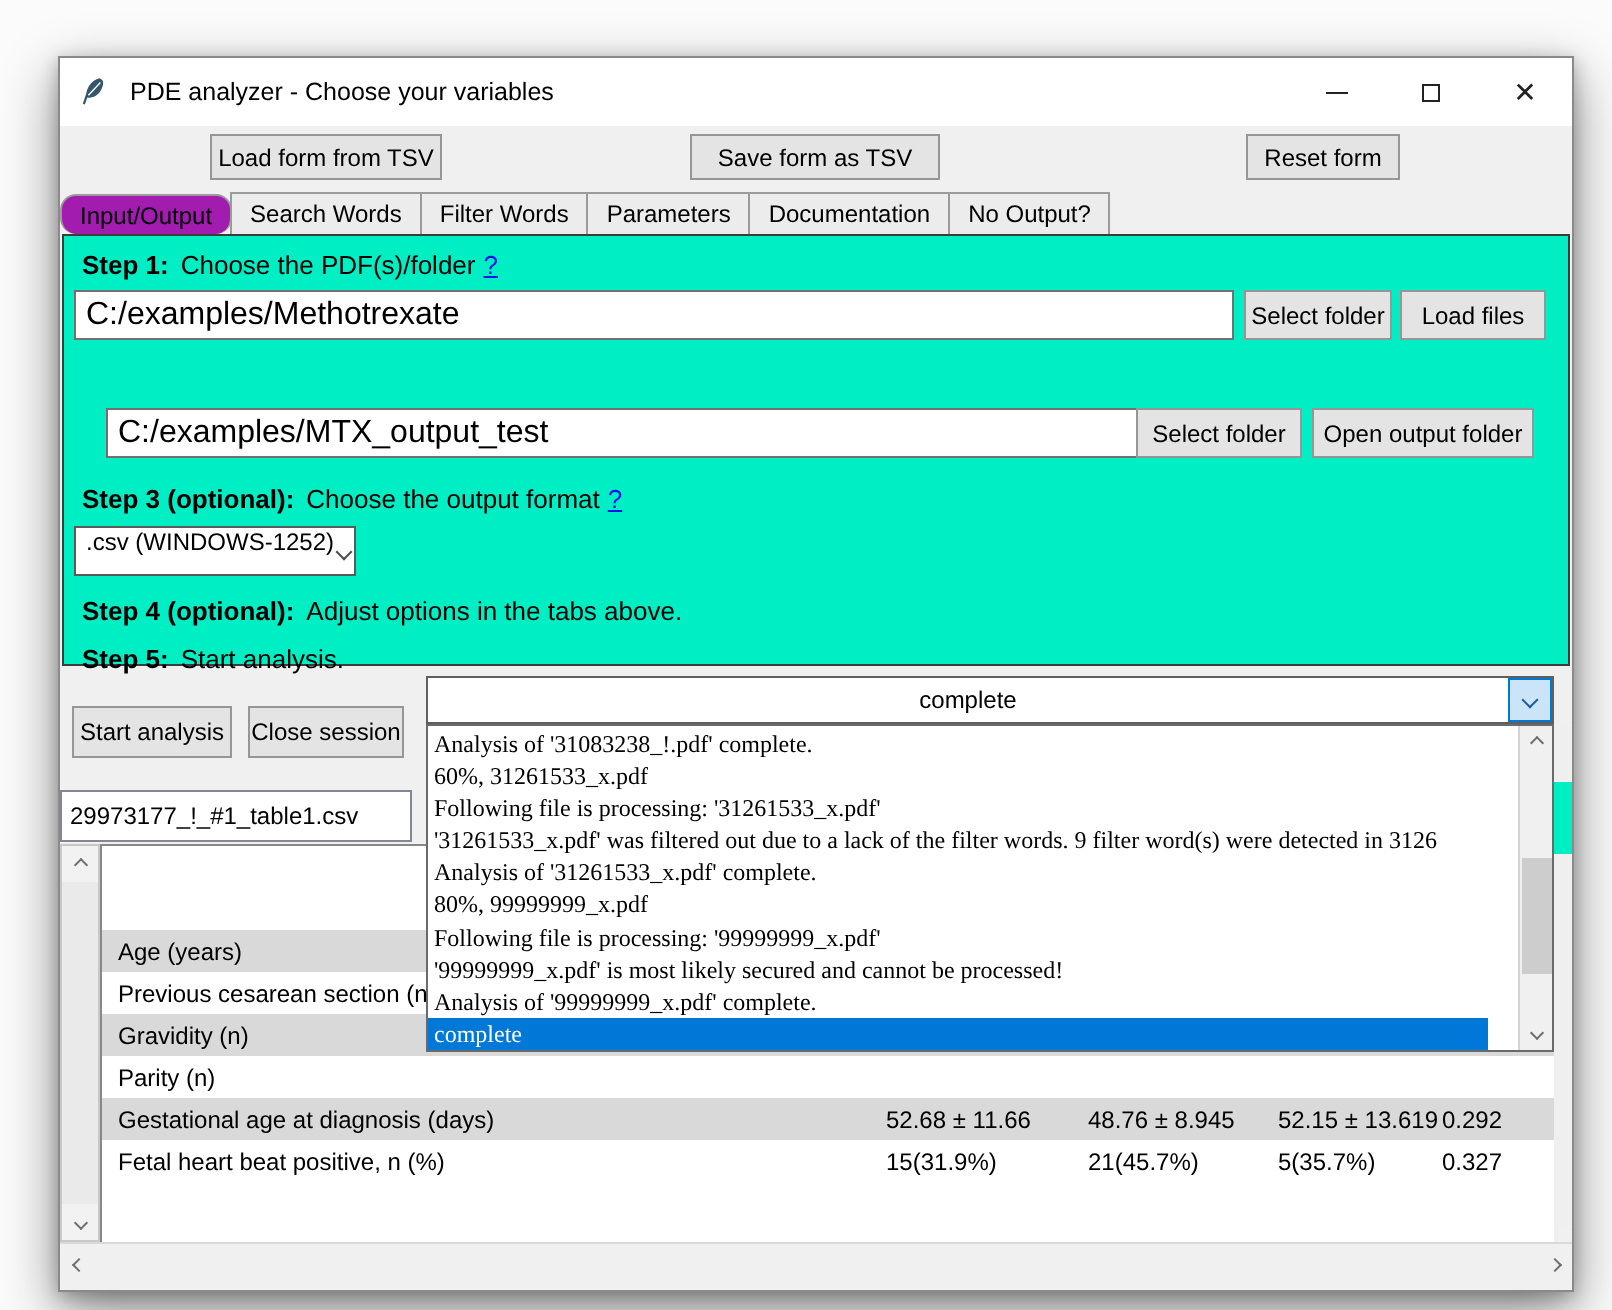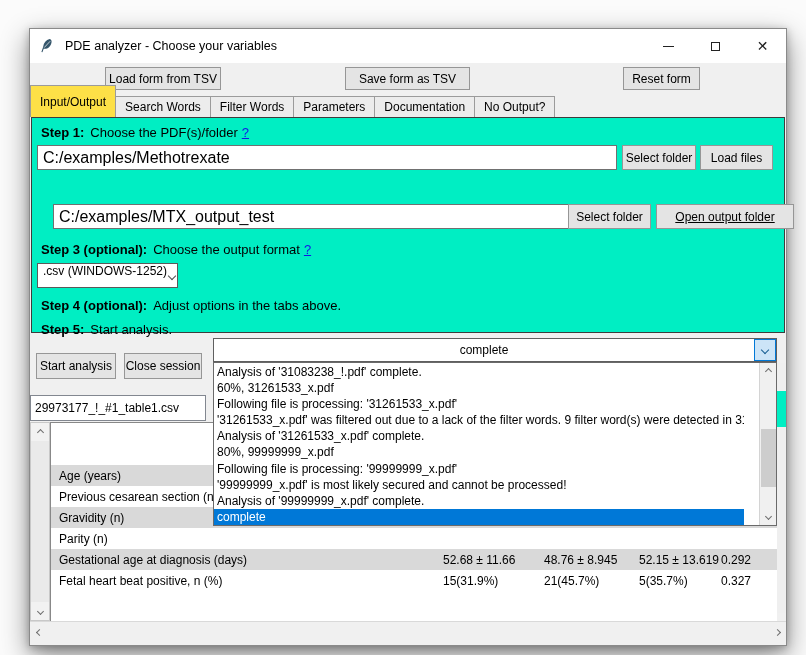--- a/index.html
+++ b/index.html
@@ -29,21 +29,21 @@
     display:flex; align-items:center; justify-content:center; font-family:"Liberation Sans", sans-serif;
   }
   .tb-btn { top:4px; height:23px; }
 
   
   .tabbar { position:absolute; left:0; top:64px; width:756px; height:24px; display:flex; align-items:flex-end; }
   .tab {
     height:21px; padding:0 9px; background:#ececec; border:1px solid #9b9b9b; border-bottom:none;
     font-size:12px; display:flex; align-items:center; margin-right:-1px;
   }
-  .tab.active { height:32px; background:#fde047; position:relative; z-index:2; }
+  .tab.active { height:20px; background:#a21caf; position:relative; z-index:2;border-radius:8px; }
 
   
   .panel {
     position:absolute; left:1px; top:88px; width:754px; height:216px;
     background:#00eec3; border:1px solid #3c3c3c;
   }
   .step-label { position:absolute; left:9px; font-size:13px; color:#000; white-space:nowrap; }
   .step-label b { margin-right:6px; }
   .help-link { color:#1414e8; text-decoration:underline; margin-left:4px; font-size:13px; }
   .win-input {
@@ -71,21 +71,21 @@
     background:#fff; border:1px solid #5f5f5f; display:flex; align-items:stretch; z-index:5;
   }
   .log-combo .val { flex:1; font-size:12px; display:flex; align-items:center; justify-content:center; }
   .log-combo .arr { width:22px; background:#cce4f7; border:1px solid #0078d7; display:flex; align-items:center; justify-content:center; }
   .log-combo .arr .chev { border-color:#1a5f93; }
 
   .log-popup {
     position:absolute; left:183px; top:333px; width:564px; height:164px;
     background:#fff; border:1px solid #6a6a6a; z-index:10; overflow:hidden;
   }
-  .log-items { position:absolute; left:0; top:1px; right:32px; }
+  .log-items { position:absolute; left:0; top:1px; right:32px;font-family:Liberation Serif, serif; }
   .log-item { height:16.1px; font-size:12px; line-height:16px; padding-left:3px; white-space:nowrap; overflow:hidden; color:#000; }
   .log-item.selected { background:#0078d7; color:#fff; }
   .popup-sb { position:absolute; right:0; top:0; width:17px; height:100%; background:#f0f0f0; border-left:1px solid #d4d4d4; }
   .sb-arrow { position:absolute; left:0; width:100%; height:17px; display:flex; align-items:center; justify-content:center; background:#f0f0f0; }
   .popup-sb .thumb { position:absolute; left:1px; width:15px; background:#cdcdcd; }
 
   .file-field {
     position:absolute; left:0; top:366px; width:176px; height:26px;
     background:#fff; border:1px solid #828790; font-size:12px; display:flex; align-items:center; padding-left:4px;
     white-space:nowrap; overflow:hidden;
@@ -153,21 +153,21 @@
 
       <div class="step-label" style="top:7px;">
         <b>Step 1:</b><span>Choose the PDF(s)/folder</span><a class="help-link">?</a>
       </div>
       <div class="win-input" style="left:5px; top:27px; width:580px; height:25px;">C:/examples/Methotrexate</div>
       <div class="btn g-btn" style="left:590px; top:27px; width:74px;">Select folder</div>
       <div class="btn g-btn" style="left:668px; top:27px; width:73px;">Load files</div>
 
       <div class="win-input" style="left:21px; top:86px; width:527px; height:25px;">C:/examples/MTX_output_test</div>
       <div class="btn g-btn" style="left:536px; top:86px; width:83px;">Select folder</div>
-      <div class="btn g-btn" style="left:624px; top:86px; width:138px;text-decoration:underline;">Open output folder</div>
+      <div class="btn g-btn" style="left:624px; top:86px; width:111px;">Open output folder</div>
 
       <div class="step-label" style="top:124px;text-align:right;">
         <b>Step 3 (optional):</b><span>Choose the output format</span><a class="help-link">?</a>
       </div>
       <div class="fmt-combo" style="top:145px;">
         <span class="val">.csv (WINDOWS-1252)</span>
         <span class="arr">
             <i class="chev down"></i>
           </span>
       </div>

